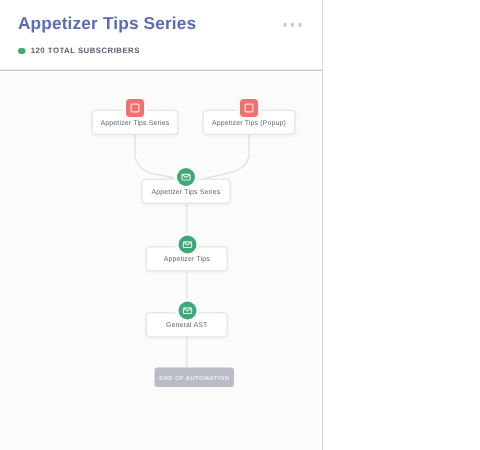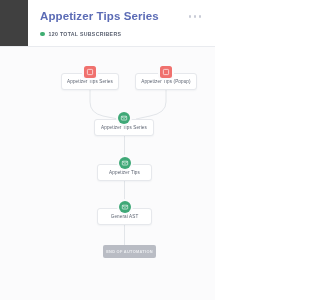--- a/index.html
+++ b/index.html
@@ -10,21 +10,20 @@
     background: #ffffff;
     font-family: "Liberation Sans", sans-serif;
     overflow: hidden;
   }
 
   .app {
     position: relative;
     width: 215px;
     height: 300px;
     background: #404040;
-    padding-left: 28px;
   }
 
   
   .header {
     position: relative;
     height: 46px;
     padding: 10px 12px 0 12px;
     background: #ffffff;
   }
 

